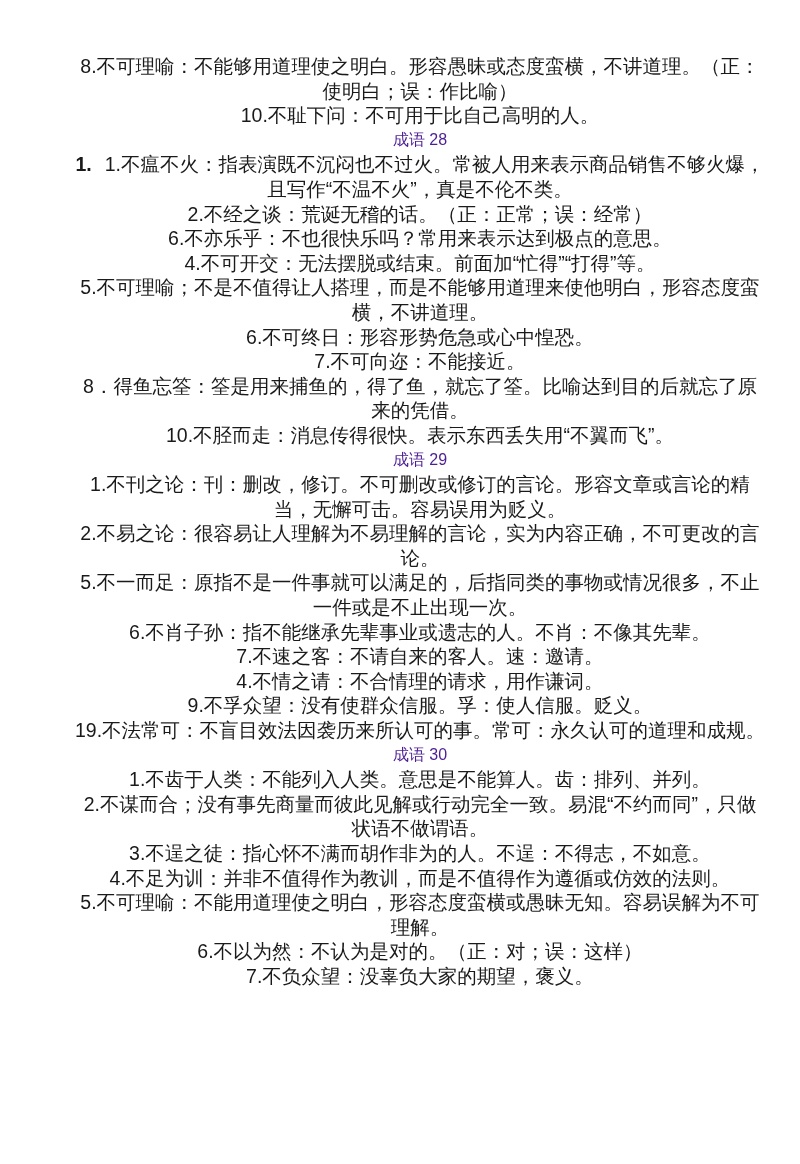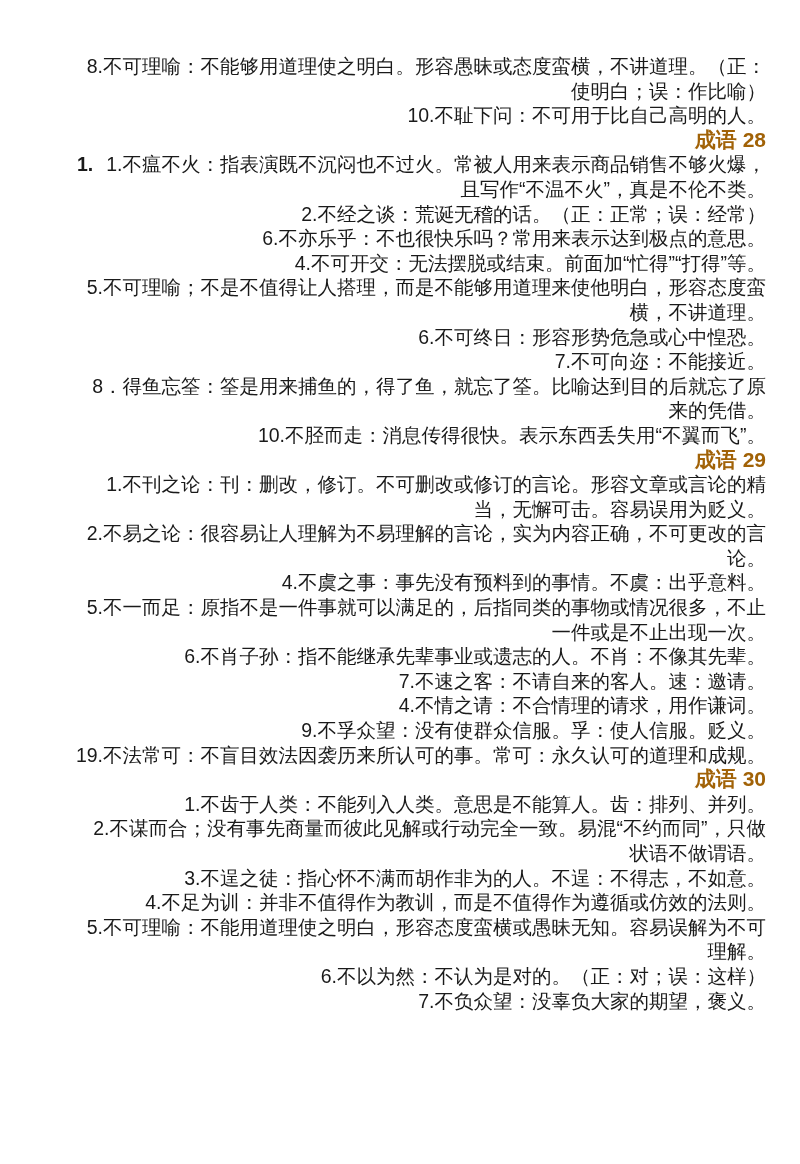--- a/index.html
+++ b/index.html
@@ -15,34 +15,34 @@
     font-family: "Liberation Sans", sans-serif;
   }
   .doc {
     position: absolute;
     left: 74px;
     top: 54px;
     width: 692px;
     color: #1a1a1a;
     font-size: 19.5px;
     line-height: 24.6px;
-    text-align: right;
+    text-align: center;
     word-break: break-all;
   }
   .doc p, .doc h2 {
     margin: 0;
     padding: 0;
   }
   .entry {
     font-weight: normal;
   }
   .sec-heading {
-    color: #a16207;
-    font-weight: bold;
-    font-size: 21px;
+    color: #4c1d95;
+    font-weight: normal;
+    font-size: 16px;
     line-height: 24.6px;
   }
   .item-marker {
     font-weight: bold;
     margin-right: 13px;
   }
 </style>
 </head>
 <body>
 
@@ -58,21 +58,20 @@
   <p class="entry">4.不可开交：无法摆脱或结束。前面加“忙得”“打得”等。</p>
   <p class="entry">5.不可理喻；不是不值得让人搭理，而是不能够用道理来使他明白，形容态度蛮横，不讲道理。</p>
   <p class="entry">6.不可终日：形容形势危急或心中惶恐。</p>
   <p class="entry">7.不可向迩：不能接近。</p>
   <p class="entry">8．得鱼忘筌：筌是用来捕鱼的，得了鱼，就忘了筌。比喻达到目的后就忘了原来的凭借。</p>
   <p class="entry">10.不胫而走：消息传得很快。表示东西丢失用“不翼而飞”。</p>
 
   <h2 class="sec-heading">成语 29</h2>
   <p class="entry">1.不刊之论：刊：删改，修订。不可删改或修订的言论。形容文章或言论的精当，无懈可击。容易误用为贬义。</p>
   <p class="entry">2.不易之论：很容易让人理解为不易理解的言论，实为内容正确，不可更改的言论。</p>
-  <p class="entry">4.不虞之事：事先没有预料到的事情。不虞：出乎意料。</p>
   <p class="entry">5.不一而足：原指不是一件事就可以满足的，后指同类的事物或情况很多，不止一件或是不止出现一次。</p>
   <p class="entry">6.不肖子孙：指不能继承先辈事业或遗志的人。不肖：不像其先辈。</p>
   <p class="entry">7.不速之客：不请自来的客人。速：邀请。</p>
   <p class="entry">4.不情之请：不合情理的请求，用作谦词。</p>
   <p class="entry">9.不孚众望：没有使群众信服。孚：使人信服。贬义。</p>
   <p class="entry">19.不法常可：不盲目效法因袭历来所认可的事。常可：永久认可的道理和成规。</p>
 
   <h2 class="sec-heading">成语 30</h2>
   <p class="entry">1.不齿于人类：不能列入人类。意思是不能算人。齿：排列、并列。</p>
   <p class="entry">2.不谋而合；没有事先商量而彼此见解或行动完全一致。易混“不约而同”，只做状语不做谓语。</p>

